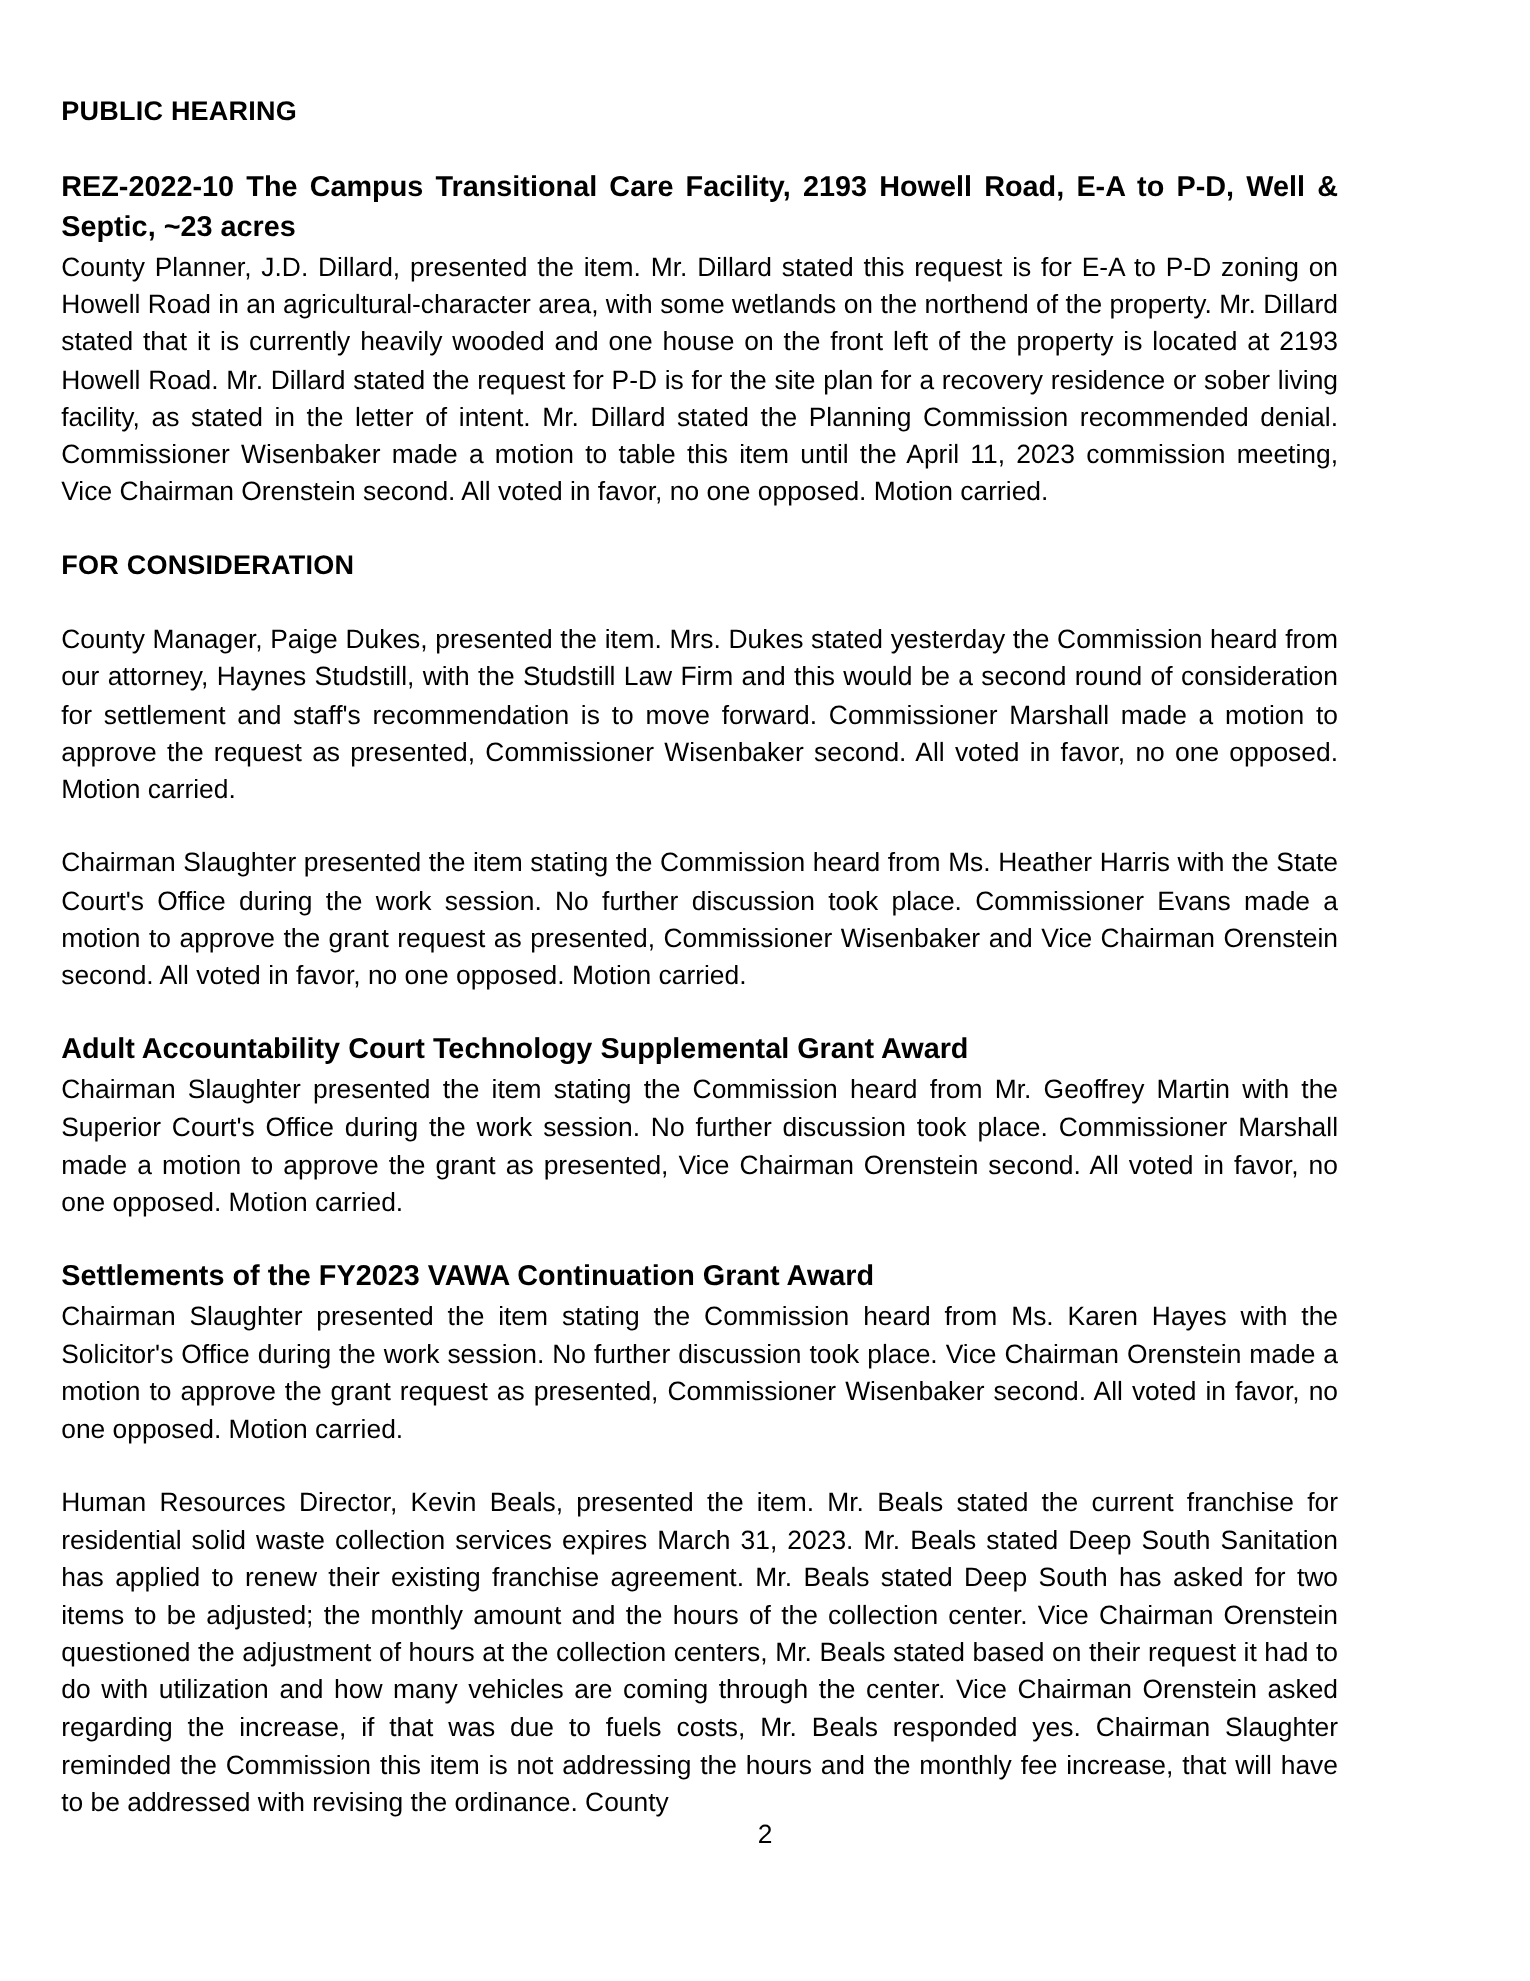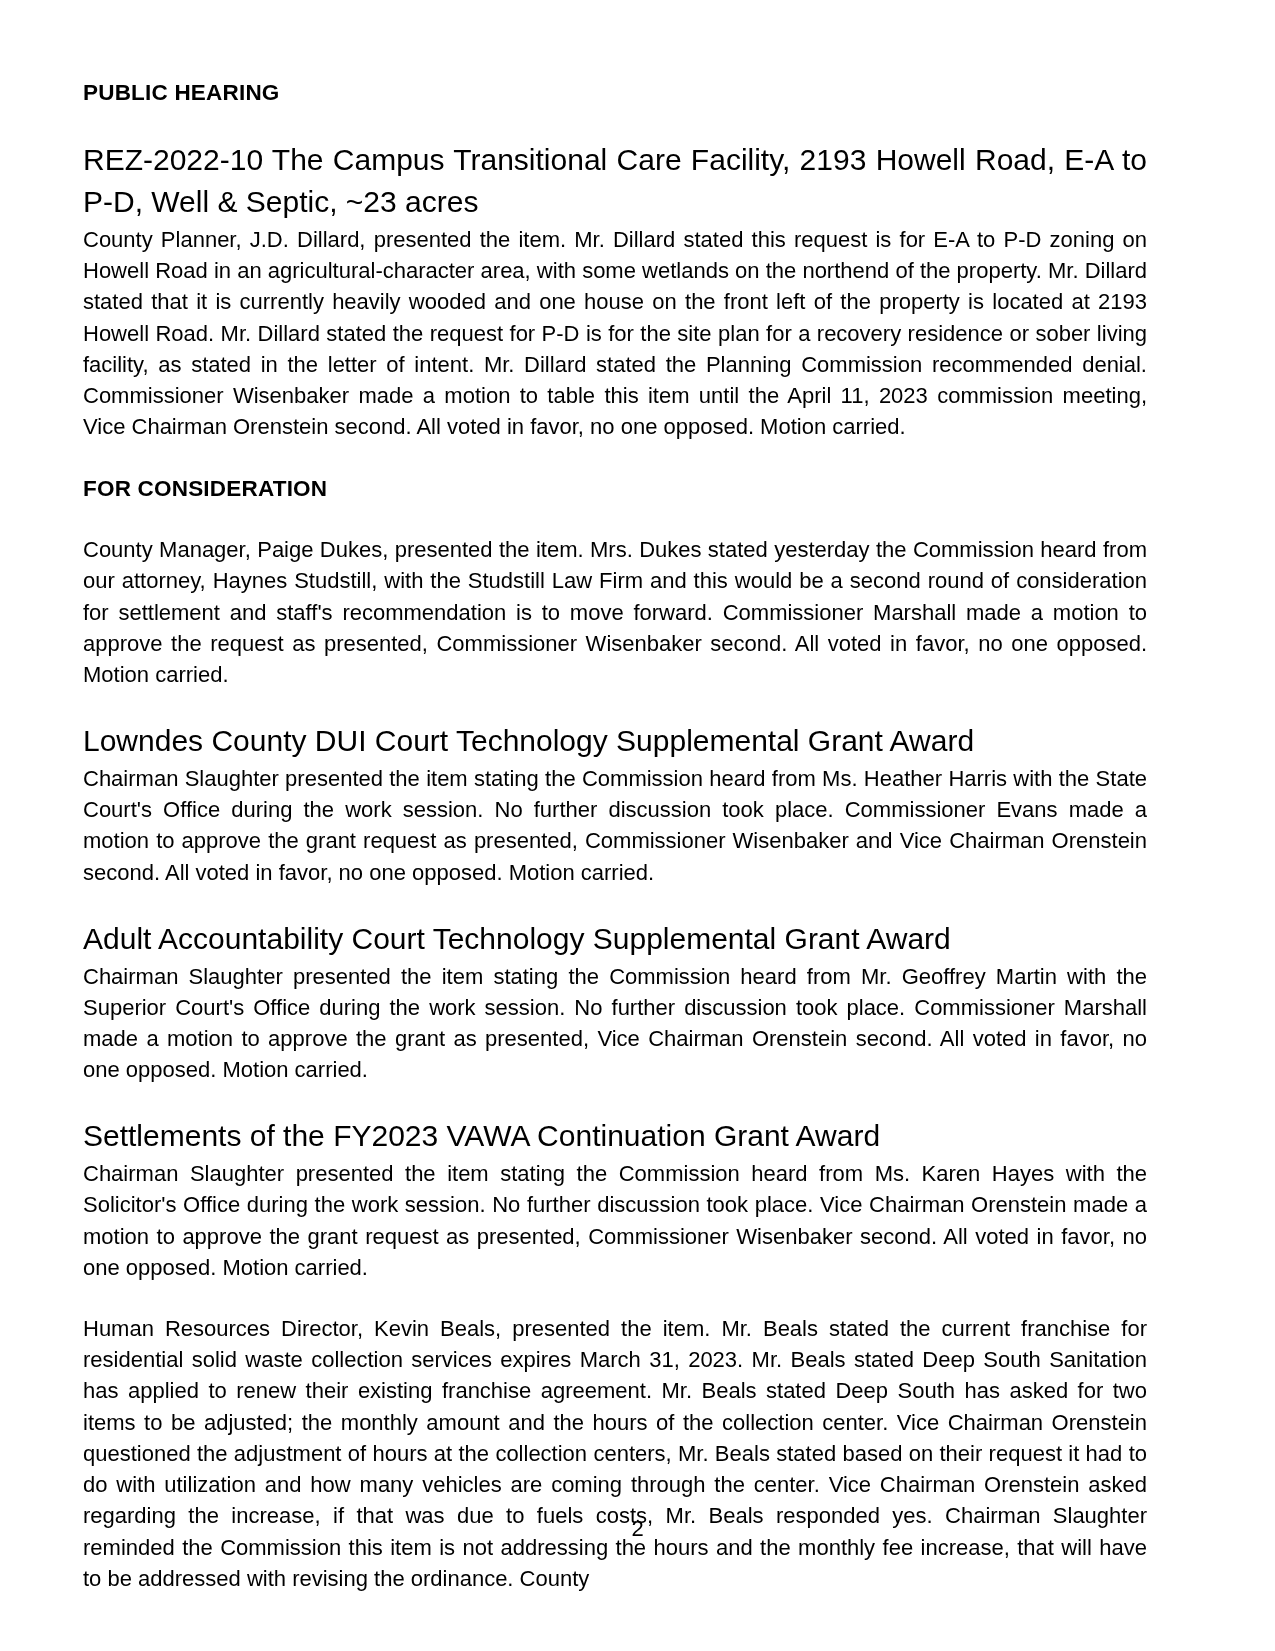--- a/index.html
+++ b/index.html
@@ -7,37 +7,37 @@
     padding: 0;
     background: #ffffff;
   }
   .page {
     position: relative;
     width: 1275px;
     height: 1651px;
     margin: 0 auto;
     background: #ffffff;
     box-sizing: border-box;
-    padding: 78px 64px 0 83px;
+    padding: 78px 64px 0 51px;
     font-family: "Liberation Sans", sans-serif;
     color: #000000;
   }
   .content {
     width: 1064px;
   }
   .section-title {
     font-size: 22.5px;
     font-weight: bold;
     line-height: 1.32;
     letter-spacing: 0.2px;
     margin: 0;
   }
   .item-heading {
-    font-size: 30px;
-    font-weight: normal;
+    font-size: 24px;
+    font-weight: bold;
     line-height: 1.42;
     text-align: justify;
     text-justify: inter-word;
     margin: 0;
   }
   .item-heading.multi {
     text-align-last: left;
   }
   .body-text {
     font-size: 22px;
@@ -84,21 +84,20 @@
 
     <div class="gap-lg"></div>
 
     <div class="block">
       <p class="body-text">County Manager, Paige Dukes, presented the item.  Mrs. Dukes stated yesterday the Commission heard from our attorney, Haynes Studstill, with the Studstill Law Firm and this would be a second round of consideration for settlement and staff's recommendation is to move forward.  Commissioner Marshall made a motion to approve the request as presented, Commissioner Wisenbaker second.  All voted in favor, no one opposed.  Motion carried.</p>
     </div>
 
     <div class="gap-md"></div>
 
     <div class="block">
-      <h3 class="item-heading">Lowndes County DUI Court Technology Supplemental Grant Award</h3>
       <p class="body-text">Chairman Slaughter presented the item stating the Commission heard from Ms. Heather Harris with the State Court's Office during the work session.  No further discussion took place.  Commissioner Evans made a motion to approve the grant request as presented, Commissioner Wisenbaker and Vice Chairman Orenstein second.  All voted in favor, no one opposed.  Motion carried.</p>
     </div>
 
     <div class="gap-md"></div>
 
     <div class="block">
       <h3 class="item-heading">Adult Accountability Court Technology Supplemental Grant Award</h3>
       <p class="body-text">Chairman Slaughter presented the item stating the Commission heard from Mr. Geoffrey Martin with the Superior Court's Office during the work session.  No further discussion took place.  Commissioner Marshall made a motion to approve the grant as presented, Vice Chairman Orenstein second.  All voted in favor, no one opposed.  Motion carried.</p>
     </div>
 

